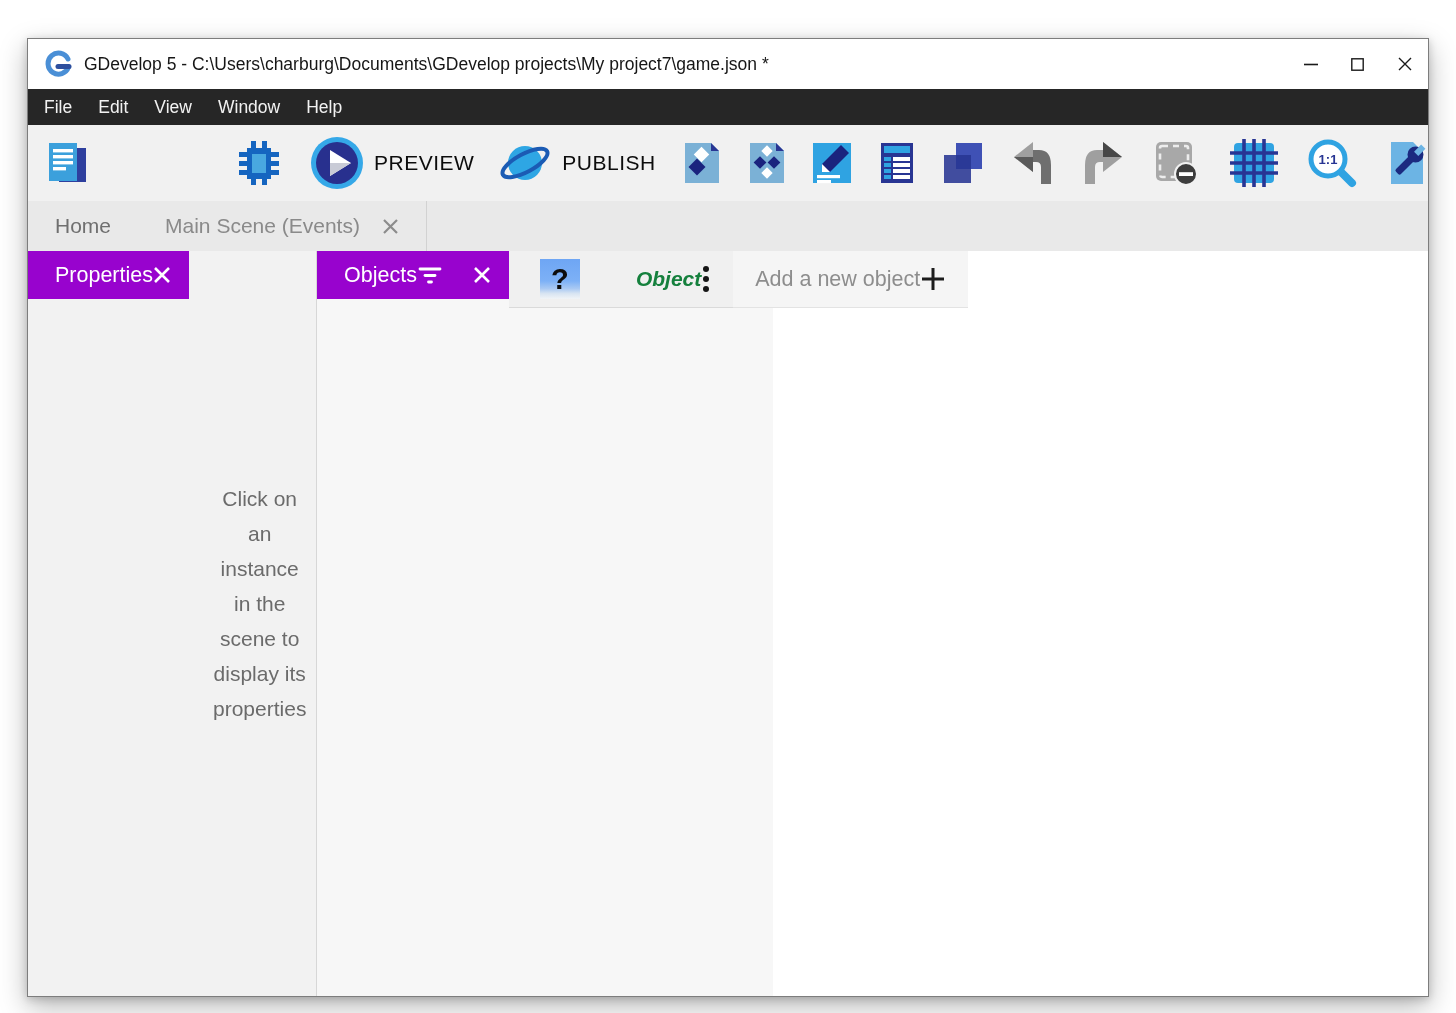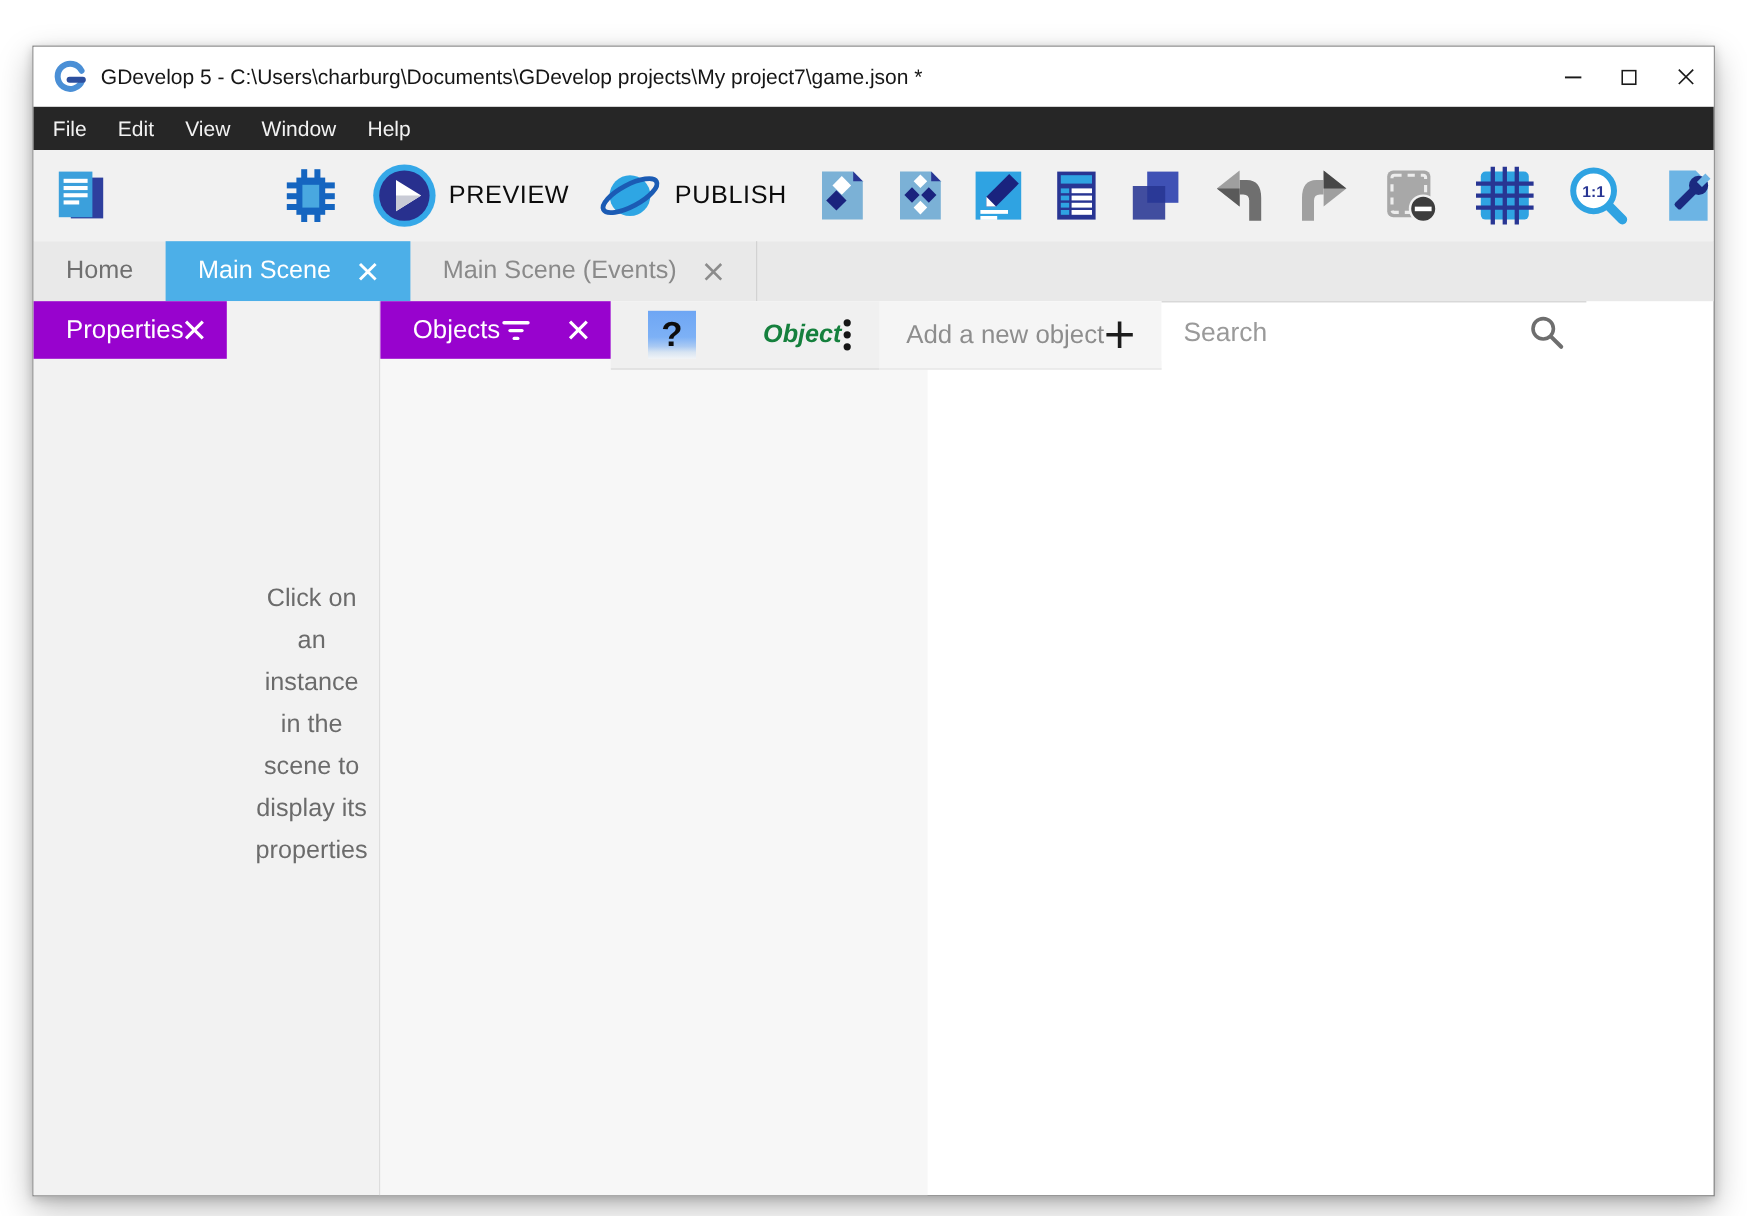--- a/index.html
+++ b/index.html
@@ -281,28 +281,20 @@
           <rect x="22" y="2" width="6" height="10" fill="#6cb4e4"></rect>
         </g>
       </svg>
     </button>
   </div>
 
   <div class="tabbar">
     <div class="tab">
       <span>Home</span>
     </div>
-    <div class="tab active">
-      <span>Main Scene</span>
-      <span class="tab-x">
-        <svg width="17" height="17" viewBox="0 0 17 17">
-            <path d="M2 2 L15 15 M15 2 L2 15" stroke="#fff" stroke-width="2.4"></path>
-          </svg>
-      </span>
-    </div>
     <div class="tab inactive-closable">
       <span>Main Scene (Events)</span>
       <span class="tab-x">
         <svg width="17" height="17" viewBox="0 0 17 17">
             <path d="M2 2 L15 15 M15 2 L2 15" stroke="#8c8c8c" stroke-width="2.2"></path>
           </svg>
       </span>
     </div>
   </div>
 
@@ -352,22 +344,15 @@
 
       <div class="add-row">
         <span class="add-label">Add a new object</span>
         <svg width="26" height="26" viewBox="0 0 26 26">
           <path d="M13 2 V24 M2 13 H24" stroke="#1c1c1c" stroke-width="3"></path>
         </svg>
       </div>
 
       <div class="obj-filler"></div>
 
-      <div class="search-row">
-        <input class="search-input" type="text" placeholder="Search" style="">
-        <svg width="30" height="30" viewBox="0 0 30 30">
-          <circle cx="12" cy="12" r="8.5" fill="none" stroke="#6e6e6e" stroke-width="3"></circle>
-          <line x1="18.5" y1="18.5" x2="27" y2="27" stroke="#6e6e6e" stroke-width="3.4" stroke-linecap="round"></line>
-        </svg>
-      </div>
     </aside>
   </div>
 </div>
 
 </body></html>

